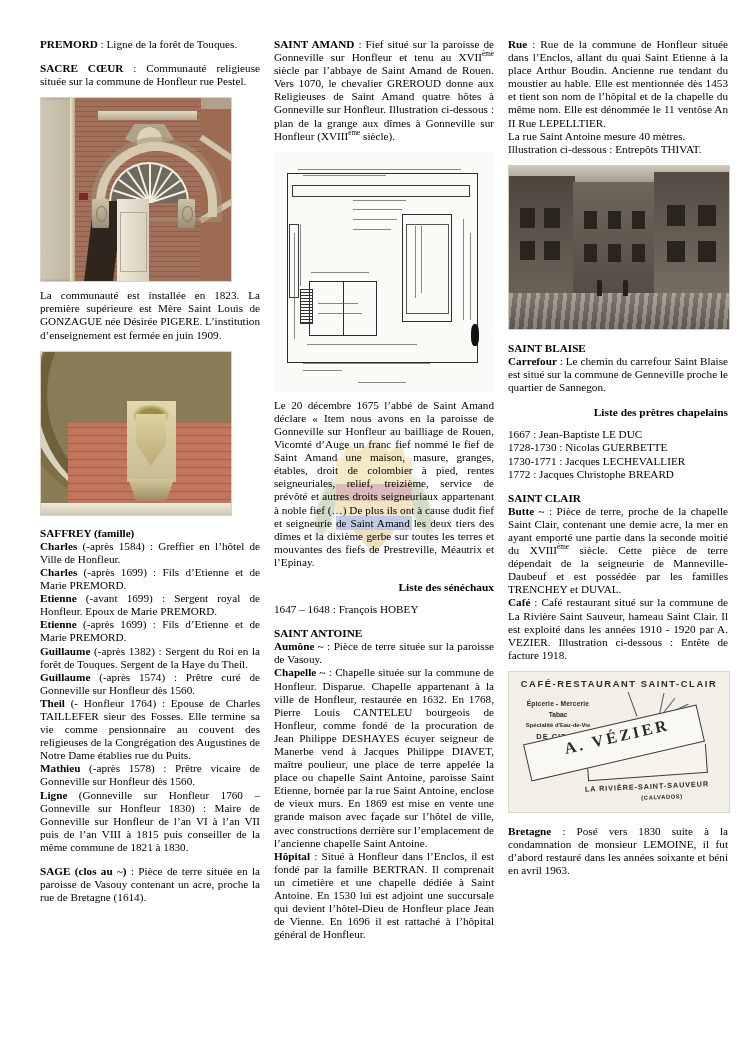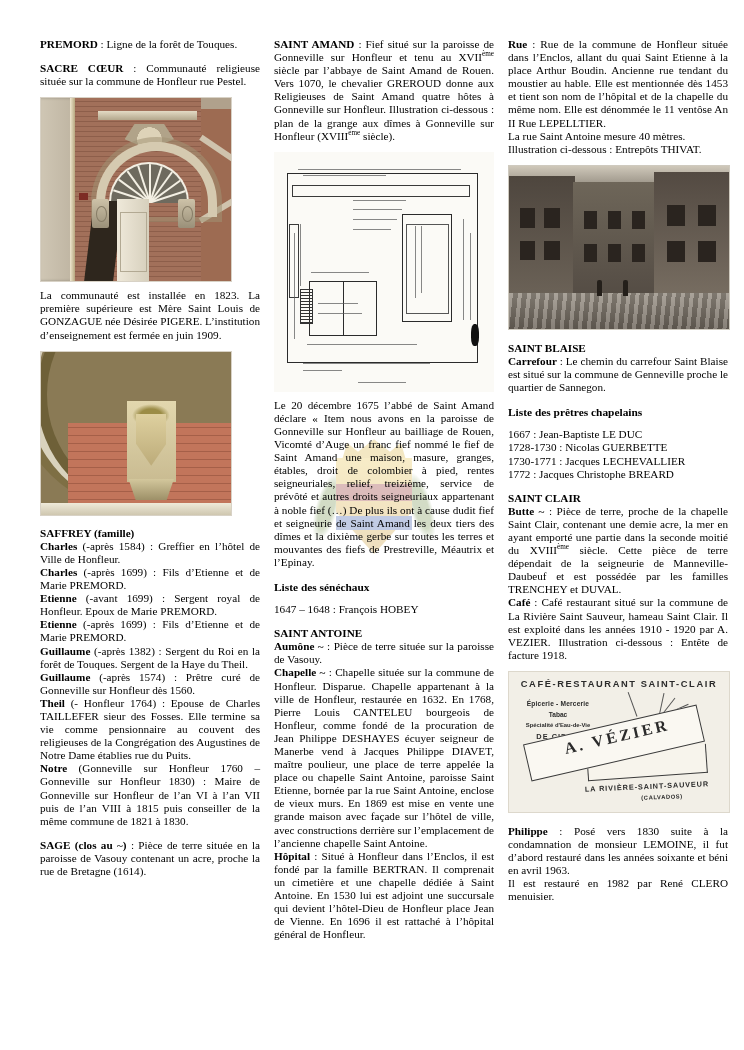--- a/index.html
+++ b/index.html
@@ -29,21 +29,21 @@
     margin:0 0 0 0;
     font-size:11.2px;
     line-height:13.1px;
     text-align:justify;
     text-justify:inter-word;
     hyphens:none;
   }
   p.gap{margin-top:11px;}
   p.gap-sm{margin-top:12px;}
   .hd{font-weight:bold;}
-  .ctr{text-align:left;font-weight:bold;font-size:11.4px;margin-top:12px;margin-bottom:9px;}
+  .ctr{text-align:right;font-weight:bold;font-size:11.4px;margin-top:12px;margin-bottom:9px;}
   .sup{font-size:7.2px;vertical-align:super;line-height:0;}
   .fig{margin:9px 0 7px 0;position:relative;}
 
   
   .ph-facade{
     width:190px;height:183px;position:relative;overflow:hidden;
     background:#b0a18c;
     border:1px solid #d8d2c6;
   }
   .ph-facade .brick{
@@ -302,21 +302,22 @@
 
       <p class="gap"><span class="hd">SAFFREY (famille)</span></p>
 
       <p><span class="hd">Charles</span><span> (-après 1584) : Greffier en l’hôtel de Ville de Honfleur.</span></p>
       <p><span class="hd">Charles</span><span> (-après 1699) : Fils d’Etienne et de Marie PREMORD.</span></p>
       <p><span class="hd">Etienne</span><span> (-avant 1699) : Sergent royal de Honfleur. Epoux de Marie PREMORD.</span></p>
       <p><span class="hd">Etienne</span><span> (-après 1699) : Fils d’Etienne et de Marie PREMORD.</span></p>
       <p><span class="hd">Guillaume</span><span> (-après 1382) : Sergent du Roi en la forêt de Touques. Sergent de la Haye du Theil.</span></p>
       <p><span class="hd">Guillaume</span><span> (-après 1574) : Prêtre curé de Gonneville sur Honfleur dès 1560.</span></p>
       <p><span class="hd">Theil</span><span> (- Honfleur 1764) : Epouse de Charles TAILLEFER sieur des Fosses. Elle termine sa vie comme pensionnaire au couvent des religieuses de la Congrégation des Augustines de Notre Dame établies rue du Puits.</span></p>
-      <p><span class="hd">Notre</span><span> (Gonneville sur Honfleur 1760 – Gonneville sur Honfleur 1830) : Maire de Gonneville sur Honfleur de l’an VI à l’an VII puis de l’an VIII à 1815 puis conseiller de la même commune de 1821 à 1830.</span></p>
+      <p><span class="hd">Mathieu</span><span> (-après 1578) : Prêtre vicaire de Gonneville sur Honfleur dès 1560.</span></p>
+      <p><span class="hd">Ligne</span><span> (Gonneville sur Honfleur 1760 – Gonneville sur Honfleur 1830) : Maire de Gonneville sur Honfleur de l’an VI à l’an VII puis de l’an VIII à 1815 puis conseiller de la même commune de 1821 à 1830.</span></p>
 
       <p class="gap"><span class="hd">SAGE (clos au ~)</span><span> : Pièce de terre située en la paroisse de Vasouy contenant un acre, proche la rue de Bretagne (1614).</span></p>
     </div>
 
     <div class="col col2-text">
 
       <p><span class="hd">SAINT AMAND</span><span> : Fief situé sur la paroisse de Gonneville sur Honfleur et tenu au XVII</span><span class="sup">ème</span><span> siècle par l’abbaye de Saint Amand de Rouen. Vers 1070, le chevalier GREROUD donne aux Religieuses de Saint Amand quatre hôtes à Gonneville sur Honfleur. Illustration ci-dessous : plan de la grange aux dîmes à Gonneville sur Honfleur (XVIII</span><span class="sup">ème</span><span> siècle).</span></p>
 
       <div class="fig">
         <div class="ph-plan">
@@ -423,18 +424,17 @@
           <div class="ray" style="left:150px;top:44px;width:24px;transform:rotate(-78deg);"></div>
           <div class="ray" style="left:128px;top:44px;width:26px;transform:rotate(-110deg);"></div>
           <div class="scroll"></div>
           <div class="ribbon"></div>
           <div class="lh-name">A. VÉZIER</div>
           <div class="lh-place">LA RIVIÈRE-SAINT-SAUVEUR</div>
           <div class="lh-dept">(CALVADOS)</div>
         </div>
       </div>
 
-      <p class="gap-sm"><span class="hd">Philippe</span><span> : Posé vers 1830 suite à la condamnation de monsieur LEMOINE, il fut d’abord restauré dans les années soixante et béni en avril 1963.</span></p>
-      <p>Il est restauré en 1982 par René CLERO menuisier.</p>
+      <p class="gap-sm"><span class="hd">Bretagne</span><span> : Posé vers 1830 suite à la condamnation de monsieur LEMOINE, il fut d’abord restauré dans les années soixante et béni en avril 1963.</span></p>
     </div>
 
   </div>
 </div>
 
 </body></html>

